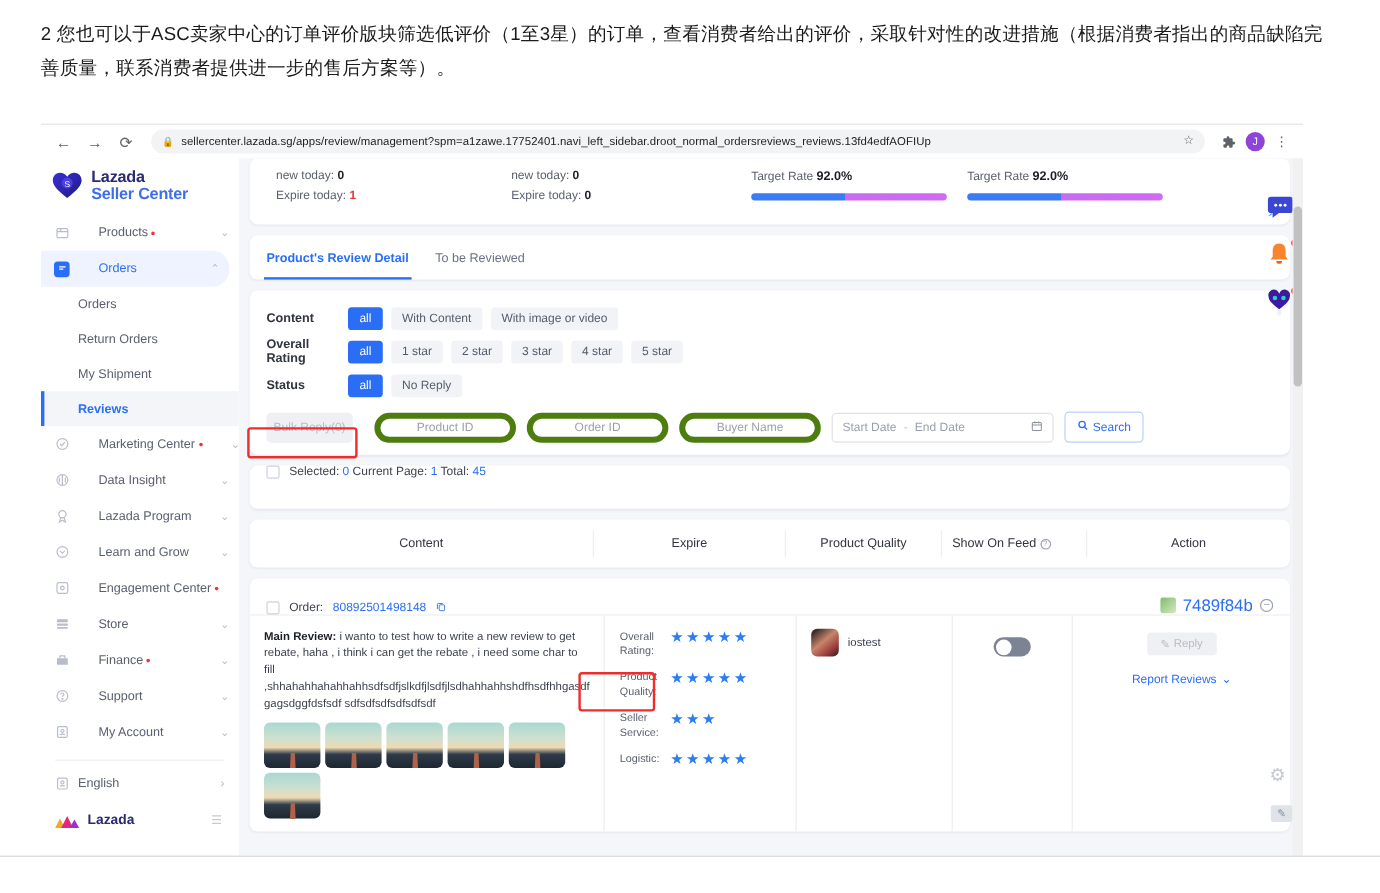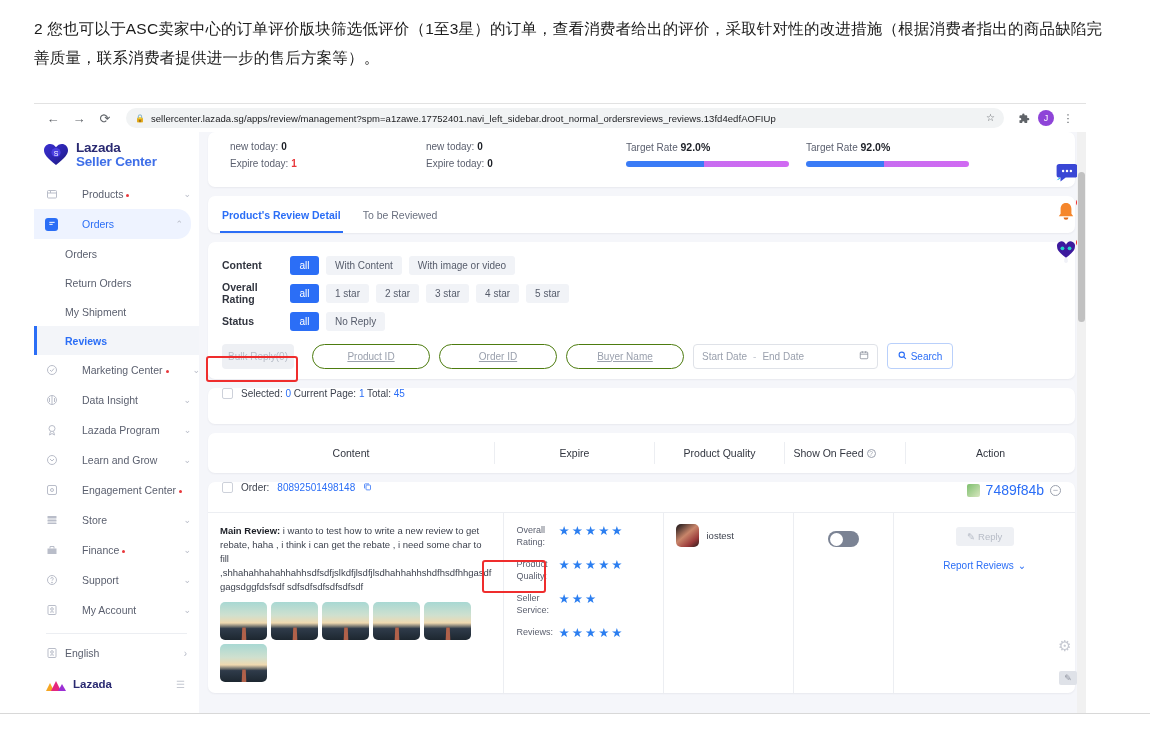--- a/index.html
+++ b/index.html
@@ -200,24 +200,24 @@
     margin-right:7px;
   }
   .chip.all { background:#2b6ef6; color:#fff; min-width:29px; padding:0 7px;}
   .searchrow { display:flex; align-items:center; margin-top:9px; gap:0; }
   .bulkbtn {
     width:72px;height:25px;border-radius:4px;background:#eef0f4;
     color:#b7bcc7; font-size:10px; display:flex;align-items:center;justify-content:center;
     margin-right:18px;
   }
   .inp {
-    height:25px; border:1px solid #4d7c0f; border-radius:13px;
+    height:25px; border:5px solid #4d7c0f; border-radius:13px;
     font-size:10px; color:#9aa0ad;
     display:flex; align-items:center; justify-content:center;
-    margin-right:9px; background:#fff;text-decoration:underline;
+    margin-right:9px; background:#fff;
   }
   .inp.w1 { width:118px; }
   .daterange {
     height:25px; border:1px solid #dfe2e8; border-radius:4px;
     display:flex; align-items:center; padding:0 8px; background:#fff;
     width:185px; margin-right:9px; gap:6px;
   }
   .daterange .d { font-size:10px; color:#9aa0ad; }
   .daterange .dash { color:#c3c7d0; font-size:10px; }
   .daterange .cal { margin-left:auto; font-size:10px; color:#8b909c; }
@@ -243,21 +243,21 @@
   .th + .th { border-left:1px solid #eceef2; }
   .th.c1 { flex:0 0 286px; }
   .th.c2 { flex:0 0 160px; }
   .th.c3 { flex:0 0 130px; }
   .th.c4 { flex:0 0 100px; }
   .th.c5 { flex:1 1 auto;margin-left:21px; }
   .qmark { width:9px;height:9px;border-radius:50%;border:1px solid #9aa0ad;color:#9aa0ad;font-size:6.5px;display:inline-flex;align-items:center;justify-content:center;}
 
   
   #ordercard { overflow:hidden; }
-  #orderhead { height:30px; display:flex; align-items:flex-start; padding:0 14px; gap:8px; }
+  #orderhead { height:30px; display:flex; align-items:flex-end; padding:0 14px; gap:8px; }
   #orderhead .lbl { font-size:10px; color:#3d424e; }
   #orderhead .oid { font-size:10px; color:#2b6ef6; }
   #orderhead .copy { font-size:9px; color:#2b6ef6; }
   #orderhead .right { margin-left:auto; display:flex; align-items:center; gap:6px; }
   #orderhead .shopimg { width:13px;height:13px;border-radius:2px;background:linear-gradient(135deg,#7dbf6e,#d9e6c0);}
   #orderhead .shopname { font-size:14px; color:#2b6ef6; }
   #orderhead .minus { width:11px;height:11px;border-radius:50%;border:1px solid #9aa0ad;color:#9aa0ad;font-size:9px;line-height:8px;display:flex;align-items:center;justify-content:center;}
 
   #orderbody { display:flex; border-top:1px solid #eceef2; min-height:150px; }
   .cell { padding:11px 12px; }
@@ -692,21 +692,21 @@
             </div>
             <div class="ratingline">
               <span class="rl">Seller Service:</span>
               <span class="stars">
                 <span class="star">★</span>
                   <span class="star">★</span>
                   <span class="star">★</span>
               </span>
             </div>
             <div class="ratingline">
-              <span class="rl">Reviews:</span>
+              <span class="rl">Logistic:</span>
               <span class="stars">
                 <span class="star">★</span>
                   <span class="star">★</span>
                   <span class="star">★</span>
                   <span class="star">★</span>
                   <span class="star">★</span>
               </span>
             </div>
           </div>
 

